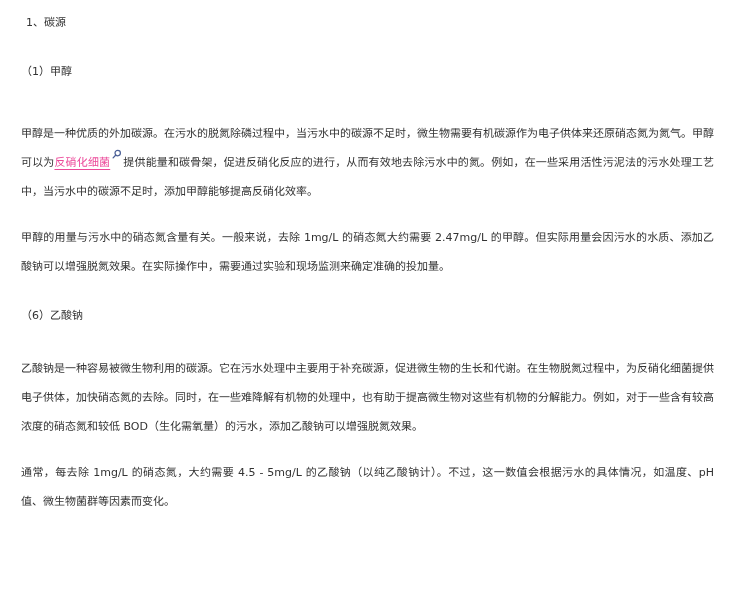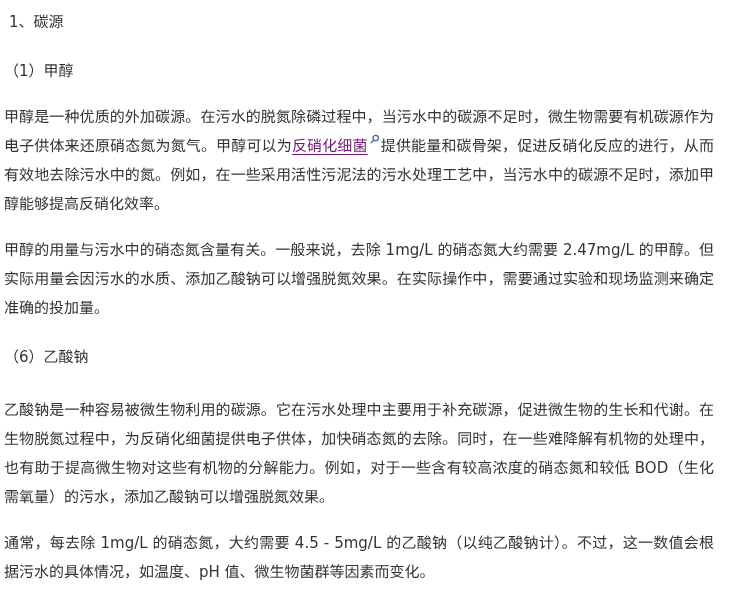--- a/index.html
+++ b/index.html
@@ -4,53 +4,53 @@
 <style>
   html, body {
     margin: 0;
     padding: 0;
     background: #ffffff;
   }
   .doc {
     width: 734px;
     min-height: 603px;
     box-sizing: border-box;
-    padding: 8px 20px 14px 4px;
+    padding: 8px 20px 14px 21px;
     font-family: "DejaVu Sans", "Liberation Sans", sans-serif;
-    font-size: 15px;
+    font-size: 11px;
     line-height: 29px;
     color: #333333;
     background: #ffffff;
     overflow: hidden;
   }
   .doc p {
     margin: 0 0 17px 0;
     text-align: justify;
     text-justify: inter-ideograph;
   }
   p.doc-title {
     margin-bottom: 20px;
     padding-left: 5px;
     text-align: left;
   }
   p.sec-heading {
-    margin-bottom: 17px;
+    margin-bottom: 33px;
     text-align: left;
   }
   p.sec-heading.heading-acetate {
     margin-bottom: 24px;
   }
   p.mb20 {
     margin-bottom: 20px;
   }
   p.last {
     margin-bottom: 0;
   }
   a.entity-link {
-    color: #701a75;
+    color: #ec4899;
     text-underline-offset: 3px;
     cursor: pointer;
   }
   .sup-icon {
     display: inline-block;
     vertical-align: 6px;
     line-height: 0;
     margin: 0 1px 0 1px;
   }
   .sup-icon svg {

